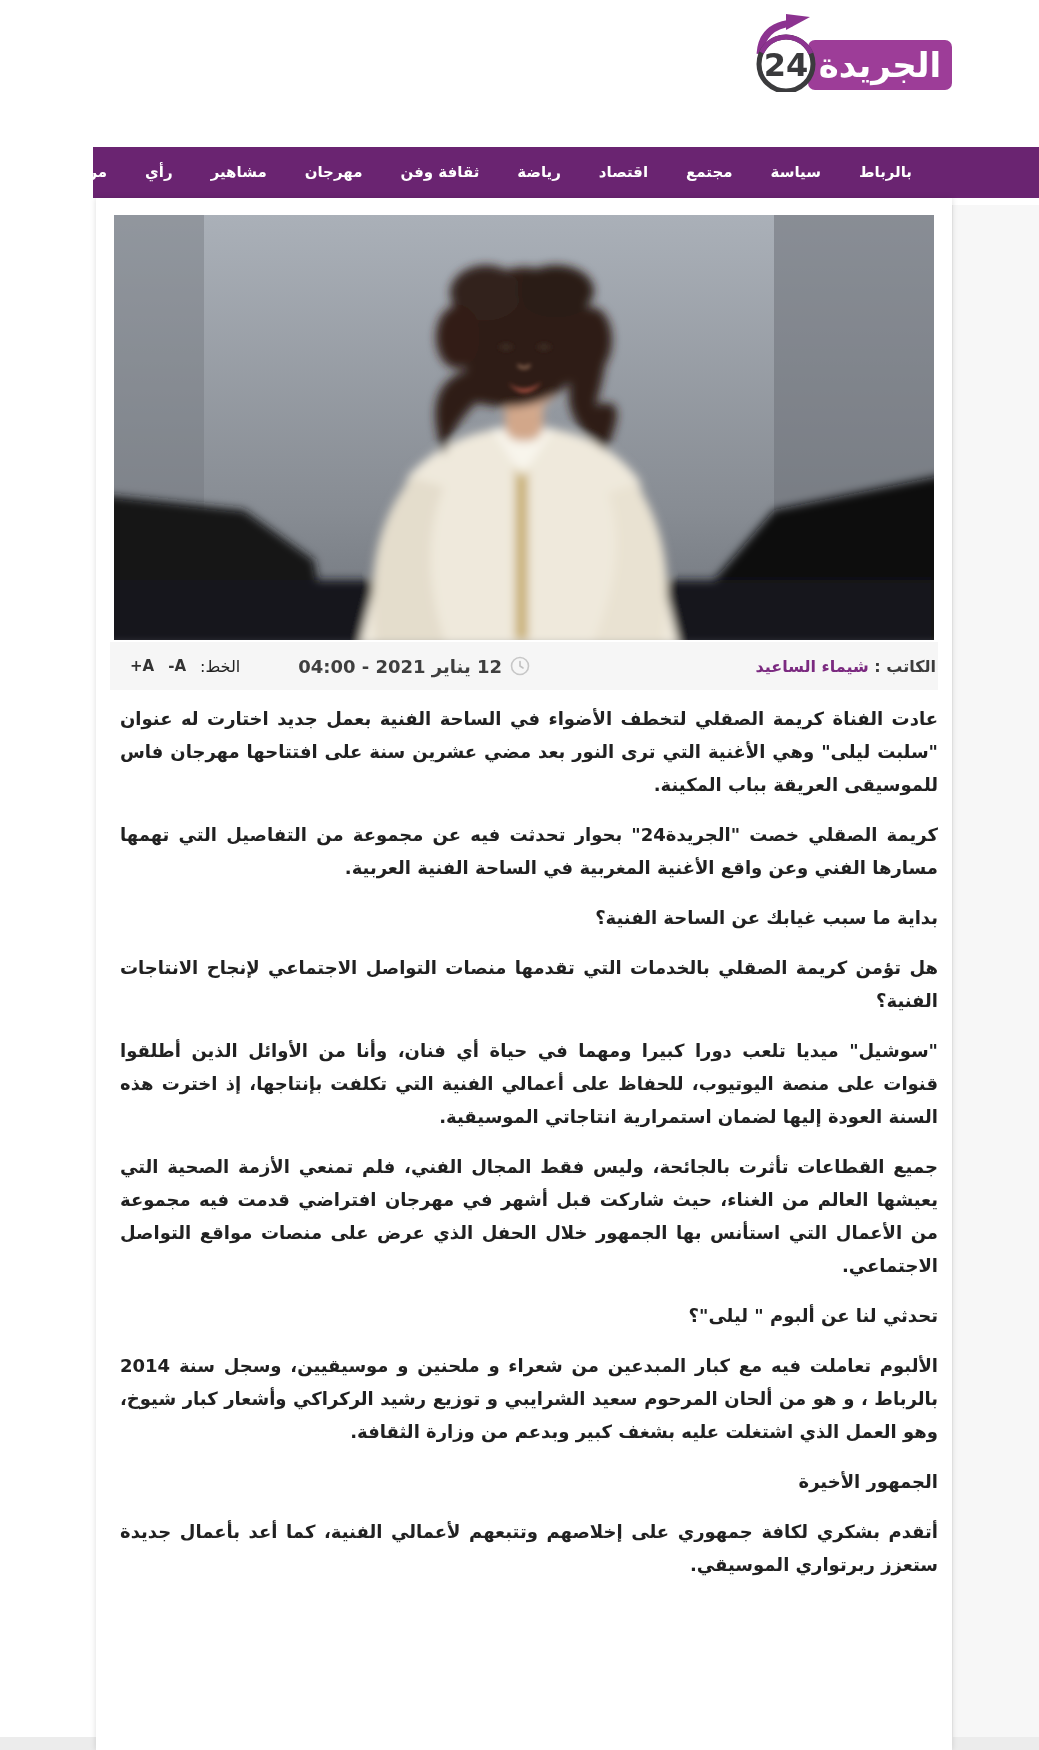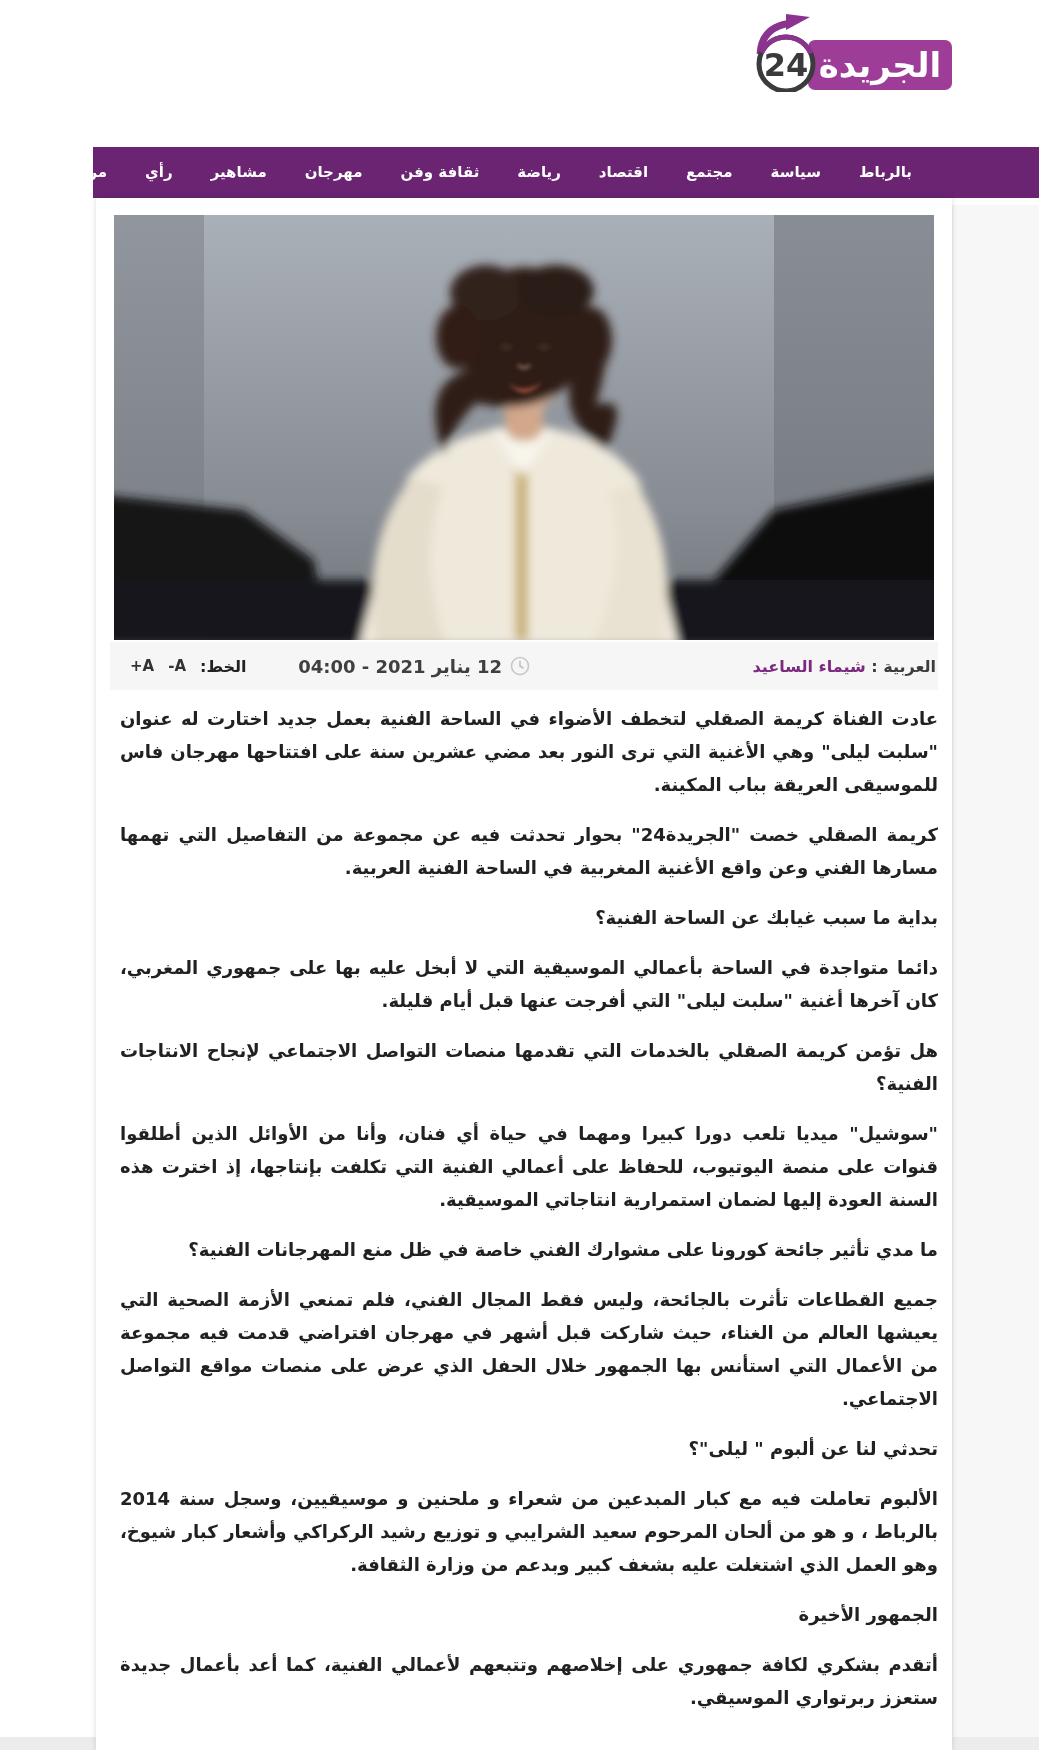--- a/index.html
+++ b/index.html
@@ -36,21 +36,21 @@
   .meta-row { margin:2px 14px 0 14px; height:48px; background:#f6f6f6;
               display:flex; direction:rtl; align-items:center;
               justify-content:space-between; position:relative; padding:0 2px; }
   .byline { font-size:16px; font-weight:bold; color:#3d3d3d; white-space:nowrap; }
   .byline .author { color:#7b2a80; cursor:pointer; }
   .date-group { position:absolute; right:408px; top:0; height:48px;
                 display:flex; direction:rtl; align-items:center; gap:8px;
                 color:#3f3f3f; font-size:18px; font-weight:bold; white-space:nowrap; }
   .font-controls { display:flex; direction:rtl; align-items:center; gap:14px;
                    padding-left:18px; font-size:16px; color:#222; }
-  .font-controls .fc-label { font-weight:bold; }
+  .font-controls .fc-label { font-weight:normal; }
   .fc-btn { font-weight:bold; color:#333; cursor:pointer; direction:ltr; font-size:15px; }
 
   
   .article-body { padding:12px 14px 0 16px; direction:rtl; text-align:justify;
                   text-align-last:right; -moz-text-align-last:right; }
   .article-body p { font-size:18px; font-weight:bold; color:#212121;
                     line-height:33px; margin:0 0 17px 8px; }
 </style>
 </head>
 <body>
@@ -126,43 +126,41 @@
         <ellipse cx="392" cy="132" rx="7" ry="3.5" fill="#3a2a20"></ellipse>
         <ellipse cx="430" cy="132" rx="7" ry="3.5" fill="#3a2a20"></ellipse>
         <path d="M394,168 Q410,180 428,167 Q411,188 394,168 Z" fill="#a8503f"></path>
         <path d="M404,150 Q410,156 416,150" fill="none" stroke="#b98b6e" stroke-width="2"></path>
       </g>
     </svg>
   </div>
 
   <div class="meta-row">
     <div class="byline">
-      <span>العربية : </span><span class="author">شيماء الساعيد</span>
+      <span>الكاتب : </span><span class="author">شيماء الساعيد</span>
     </div>
     <div class="date-group">
       <svg width="20" height="20" viewBox="0 0 20 20">
         <circle cx="10" cy="10" r="8.5" fill="none" stroke="#c7c7c7" stroke-width="1.6"></circle>
         <path d="M10,5.5 L10,10 L13,12" fill="none" stroke="#c0c0c0" stroke-width="1.6" stroke-linecap="round"></path>
       </svg>
       <span>12 يناير 2021 - 04:00</span>
     </div>
     <div class="font-controls">
       <span class="fc-label">الخط:</span>
       <span class="fc-btn" dir="ltr">-A</span>
       <span class="fc-btn" dir="ltr">+A</span>
     </div>
   </div>
 
   <div class="article-body">
     <p>عادت الفناة كريمة الصقلي لتخطف الأضواء في الساحة الفنية بعمل جديد اختارت له عنوان "سلبت ليلى" وهي الأغنية التي ترى النور بعد مضي عشرين سنة على  افتتاحها مهرجان فاس للموسيقى العريقة بباب المكينة.</p>
     <p>كريمة الصقلي خصت "الجريدة24" بحوار تحدثت فيه عن مجموعة من التفاصيل التي تهمها مسارها الفني وعن واقع الأغنية المغربية في الساحة الفنية العربية.</p>
     <p>بداية ما سبب غيابك عن الساحة الفنية؟</p>
-    <p>دائما متواجدة في الساحة بأعمالي الموسيقية التي لا أبخل عليه بها على جمهوري المغربي، كان آخرها أغنية "سلبت ليلى" التي أفرجت عنها قبل أيام قليلة.</p>
     <p>هل تؤمن كريمة الصقلي بالخدمات التي تقدمها منصات التواصل الاجتماعي لإنجاح الانتاجات الفنية؟</p>
     <p>"سوشيل" ميديا تلعب دورا كبيرا ومهما في حياة أي فنان، وأنا من الأوائل الذين أطلقوا قنوات على منصة اليوتيوب، للحفاظ على أعمالي الفنية التي تكلفت بإنتاجها، إذ اخترت هذه السنة العودة إليها لضمان استمرارية انتاجاتي الموسيقية.</p>
-    <p>ما مدي تأثير جائحة كورونا على مشوارك الفني خاصة في ظل منع المهرجانات الفنية؟</p>
     <p>جميع القطاعات تأثرت بالجائحة، وليس فقط المجال الفني، فلم تمنعي الأزمة الصحية التي يعيشها العالم من الغناء، حيث شاركت قبل أشهر في مهرجان افتراضي قدمت فيه مجموعة من الأعمال التي استأنس بها الجمهور خلال الحفل الذي عرض على منصات مواقع التواصل الاجتماعي.</p>
     <p>تحدثي لنا عن ألبوم " ليلى"؟</p>
     <p>الألبوم  تعاملت فيه مع كبار المبدعين من شعراء و ملحنين و موسيقيين، وسجل سنة 2014 بالرباط ، و هو من ألحان المرحوم سعيد الشرايبي و توزيع رشيد الركراكي وأشعار كبار شيوخ، وهو العمل الذي اشتغلت عليه بشغف كبير وبدعم من وزارة الثقافة.</p>
     <p>الجمهور الأخيرة</p>
     <p>أتقدم بشكري لكافة جمهوري على إخلاصهم وتتبعهم لأعمالي الفنية، كما أعد بأعمال جديدة ستعزز ربرتواري الموسيقي.</p>
   </div>
 </div>
 
 </body></html>

